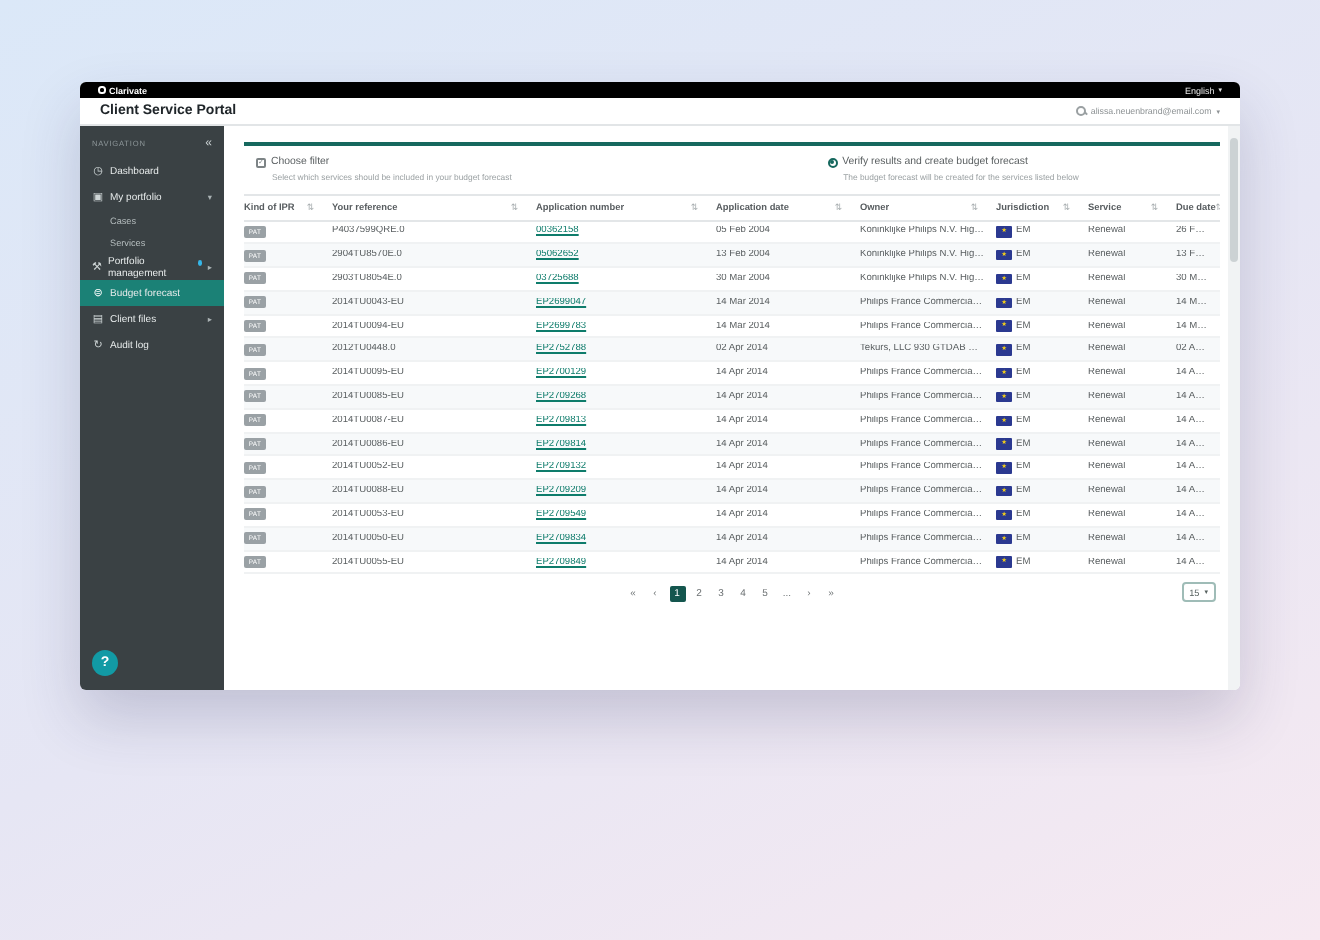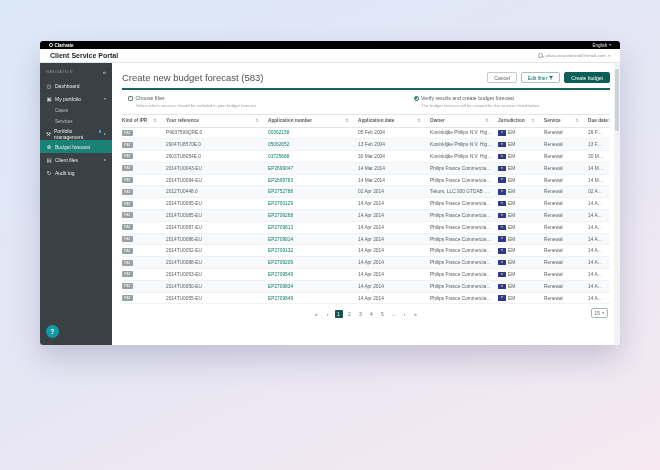--- a/index.html
+++ b/index.html
@@ -161,33 +161,20 @@
             <span>Audit log</span>
           </div>
         </nav>
       <div class="help-fab">
         <span>?</span>
       </div>
     </aside>
 
     <main class="content">
 
-      <div class="page-header">
-        <span class="page-title">Create new budget forecast (583)</span>
-        <span class="btns">
-          <button class="btn btn-cancel">Cancel</button>
-          <button class="btn btn-filter">
-            <span>Edit filter</span>
-            <svg class="funnel" viewBox="0 0 10 10">
-                <path d="M0 0h10L6 5v5L4 8V5z" fill="#0d6a5f"></path>
-              </svg>
-          </button>
-          <button class="btn btn-primary">Create budget</button>
-        </span>
-      </div>
 
       <div class="teal-rule"></div>
 
       <div class="steps">
         <div class="step step1">
           <span class="step-title">
             <span class="check-box-ic">✓</span>
             <span>Choose filter</span>
           </span>
           <span class="step-sub">Select which services should be included in your budget forecast</span>

